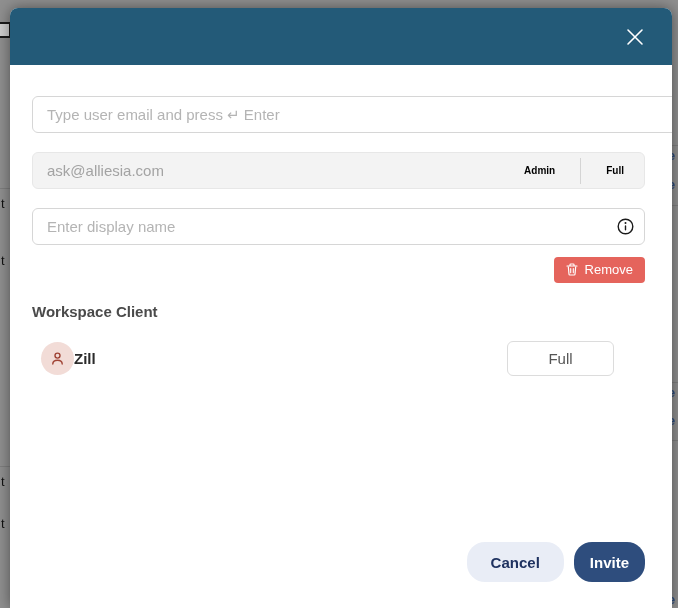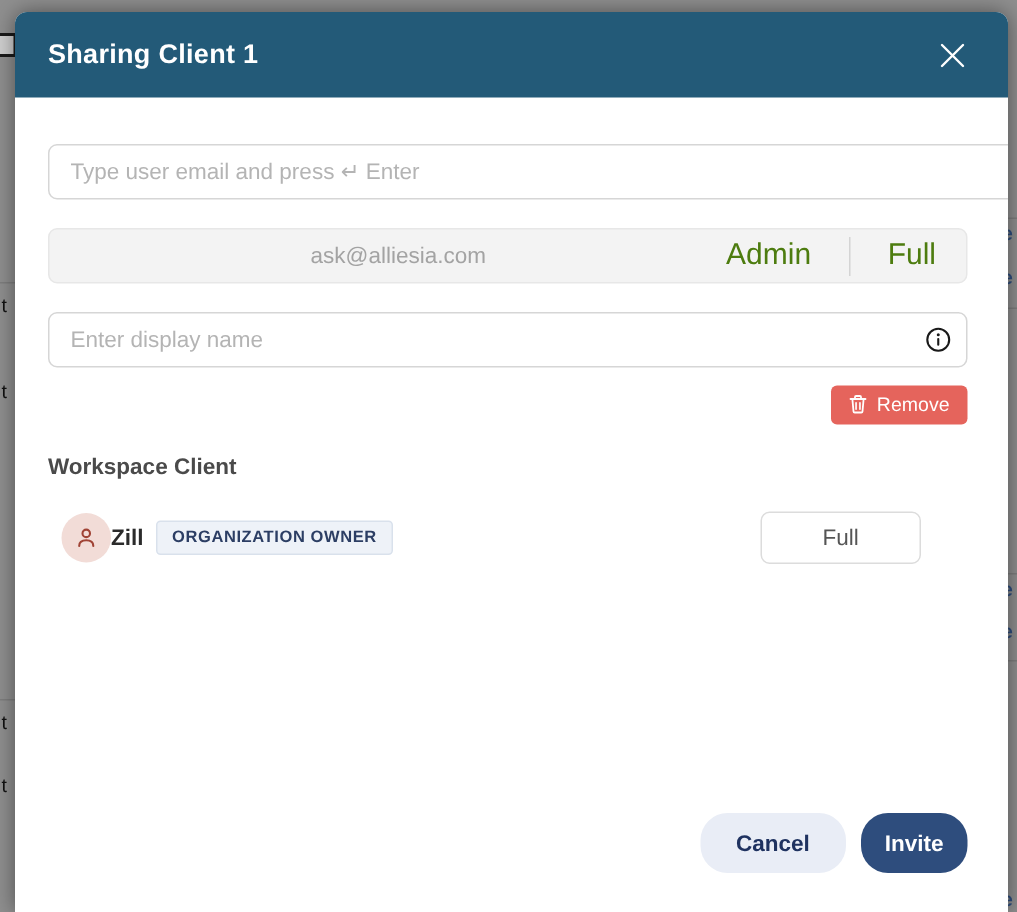--- a/index.html
+++ b/index.html
@@ -46,24 +46,24 @@
   .input-email { top:88px; }
   .input-wrap { position:absolute; left:22px; top:200px; width:613px; height:37px; }
   .input-wrap .text-input { position:absolute; left:0; top:0; width:100%; }
   .info-icon {
     position:absolute; right:11px; top:10px; width:17px; height:17px; cursor:pointer;
   }
 
   .pending-row {
     position:absolute; left:22px; top:144px; width:613px; height:37px;
     background:#f3f3f3; border:1px solid #e7e7e7; border-radius:6px;
-    display:flex; align-items:center; padding:0 20px 0 14px;text-align:center;
+    display:flex; align-items:center; padding:0 20px 0 14px;
   }
   .pending-email { font-size:15px; color:#a3a3a3; flex:1; }
-  .perm-label { font-size:20px; font-weight:400; color:#4d7c0f; cursor:pointer; }
+  .perm-label { font-size:10px; font-weight:700; color:#000000; cursor:pointer; }
   .perm-divider { width:1px; height:26px; background:#d4d4d4; margin:0 25px; }
 
   .remove-row { position:absolute; right:27px; top:249px; }
   .remove-btn {
     display:flex; align-items:center; gap:7px;
     background:var(--remove,#e5645c); color:#fff; font-size:13px;
     border:none; border-radius:4px; padding:5px 12px 6px 12px;
     font-family:inherit; cursor:pointer;
   }
 
@@ -116,21 +116,20 @@
 <div class="backdrop-line" style="left:672px; top:145px; width:6px;"></div>
 <div class="backdrop-line" style="left:672px; top:205px; width:6px;"></div>
 <div class="backdrop-line" style="left:672px; top:382px; width:6px;"></div>
 <div class="backdrop-line" style="left:672px; top:440px; width:6px;"></div>
 <div class="backdrop-line" style="left:0px; top:188px; width:10px;"></div>
 <div class="backdrop-line" style="left:0px; top:466px; width:10px;"></div>
 
 <div class="modal">
 
   <div class="modal-header">
-    <span class="modal-title">Sharing Client 1</span>
     <span class="close-btn">
       <svg width="18" height="18" viewBox="0 0 18 18">
         <path d="M2 2 L16 16 M16 2 L2 16" stroke="#ffffff" stroke-width="1.6" stroke-linecap="round"></path>
       </svg>
     </span>
   </div>
 
   <input class="text-input input-email" type="text" placeholder="Type user email and press ↵ Enter" style="">
 
   <div class="pending-row">
@@ -166,21 +165,20 @@
   <div class="section-heading">Workspace Client</div>
 
   <div class="member-row">
     <span class="avatar">
       <svg width="15" height="15" viewBox="0 0 15 15">
         <circle cx="7.5" cy="4.6" r="2.5" fill="none" stroke="#a04335" stroke-width="1.4"></circle>
         <path d="M2.8 13 Q2.8 9.2 7.5 9.2 Q12.2 9.2 12.2 13" fill="none" stroke="#a04335" stroke-width="1.4" stroke-linecap="round"></path>
       </svg>
     </span>
     <span class="member-name">Zill</span>
-    <span class="role-badge">ORGANIZATION OWNER</span>
     <button class="member-perm-btn">Full</button>
   </div>
 
   <div class="footer">
     <button class="btn cancel-btn">Cancel</button>
     <button class="btn invite-btn">Invite</button>
   </div>
 
 </div>
 

